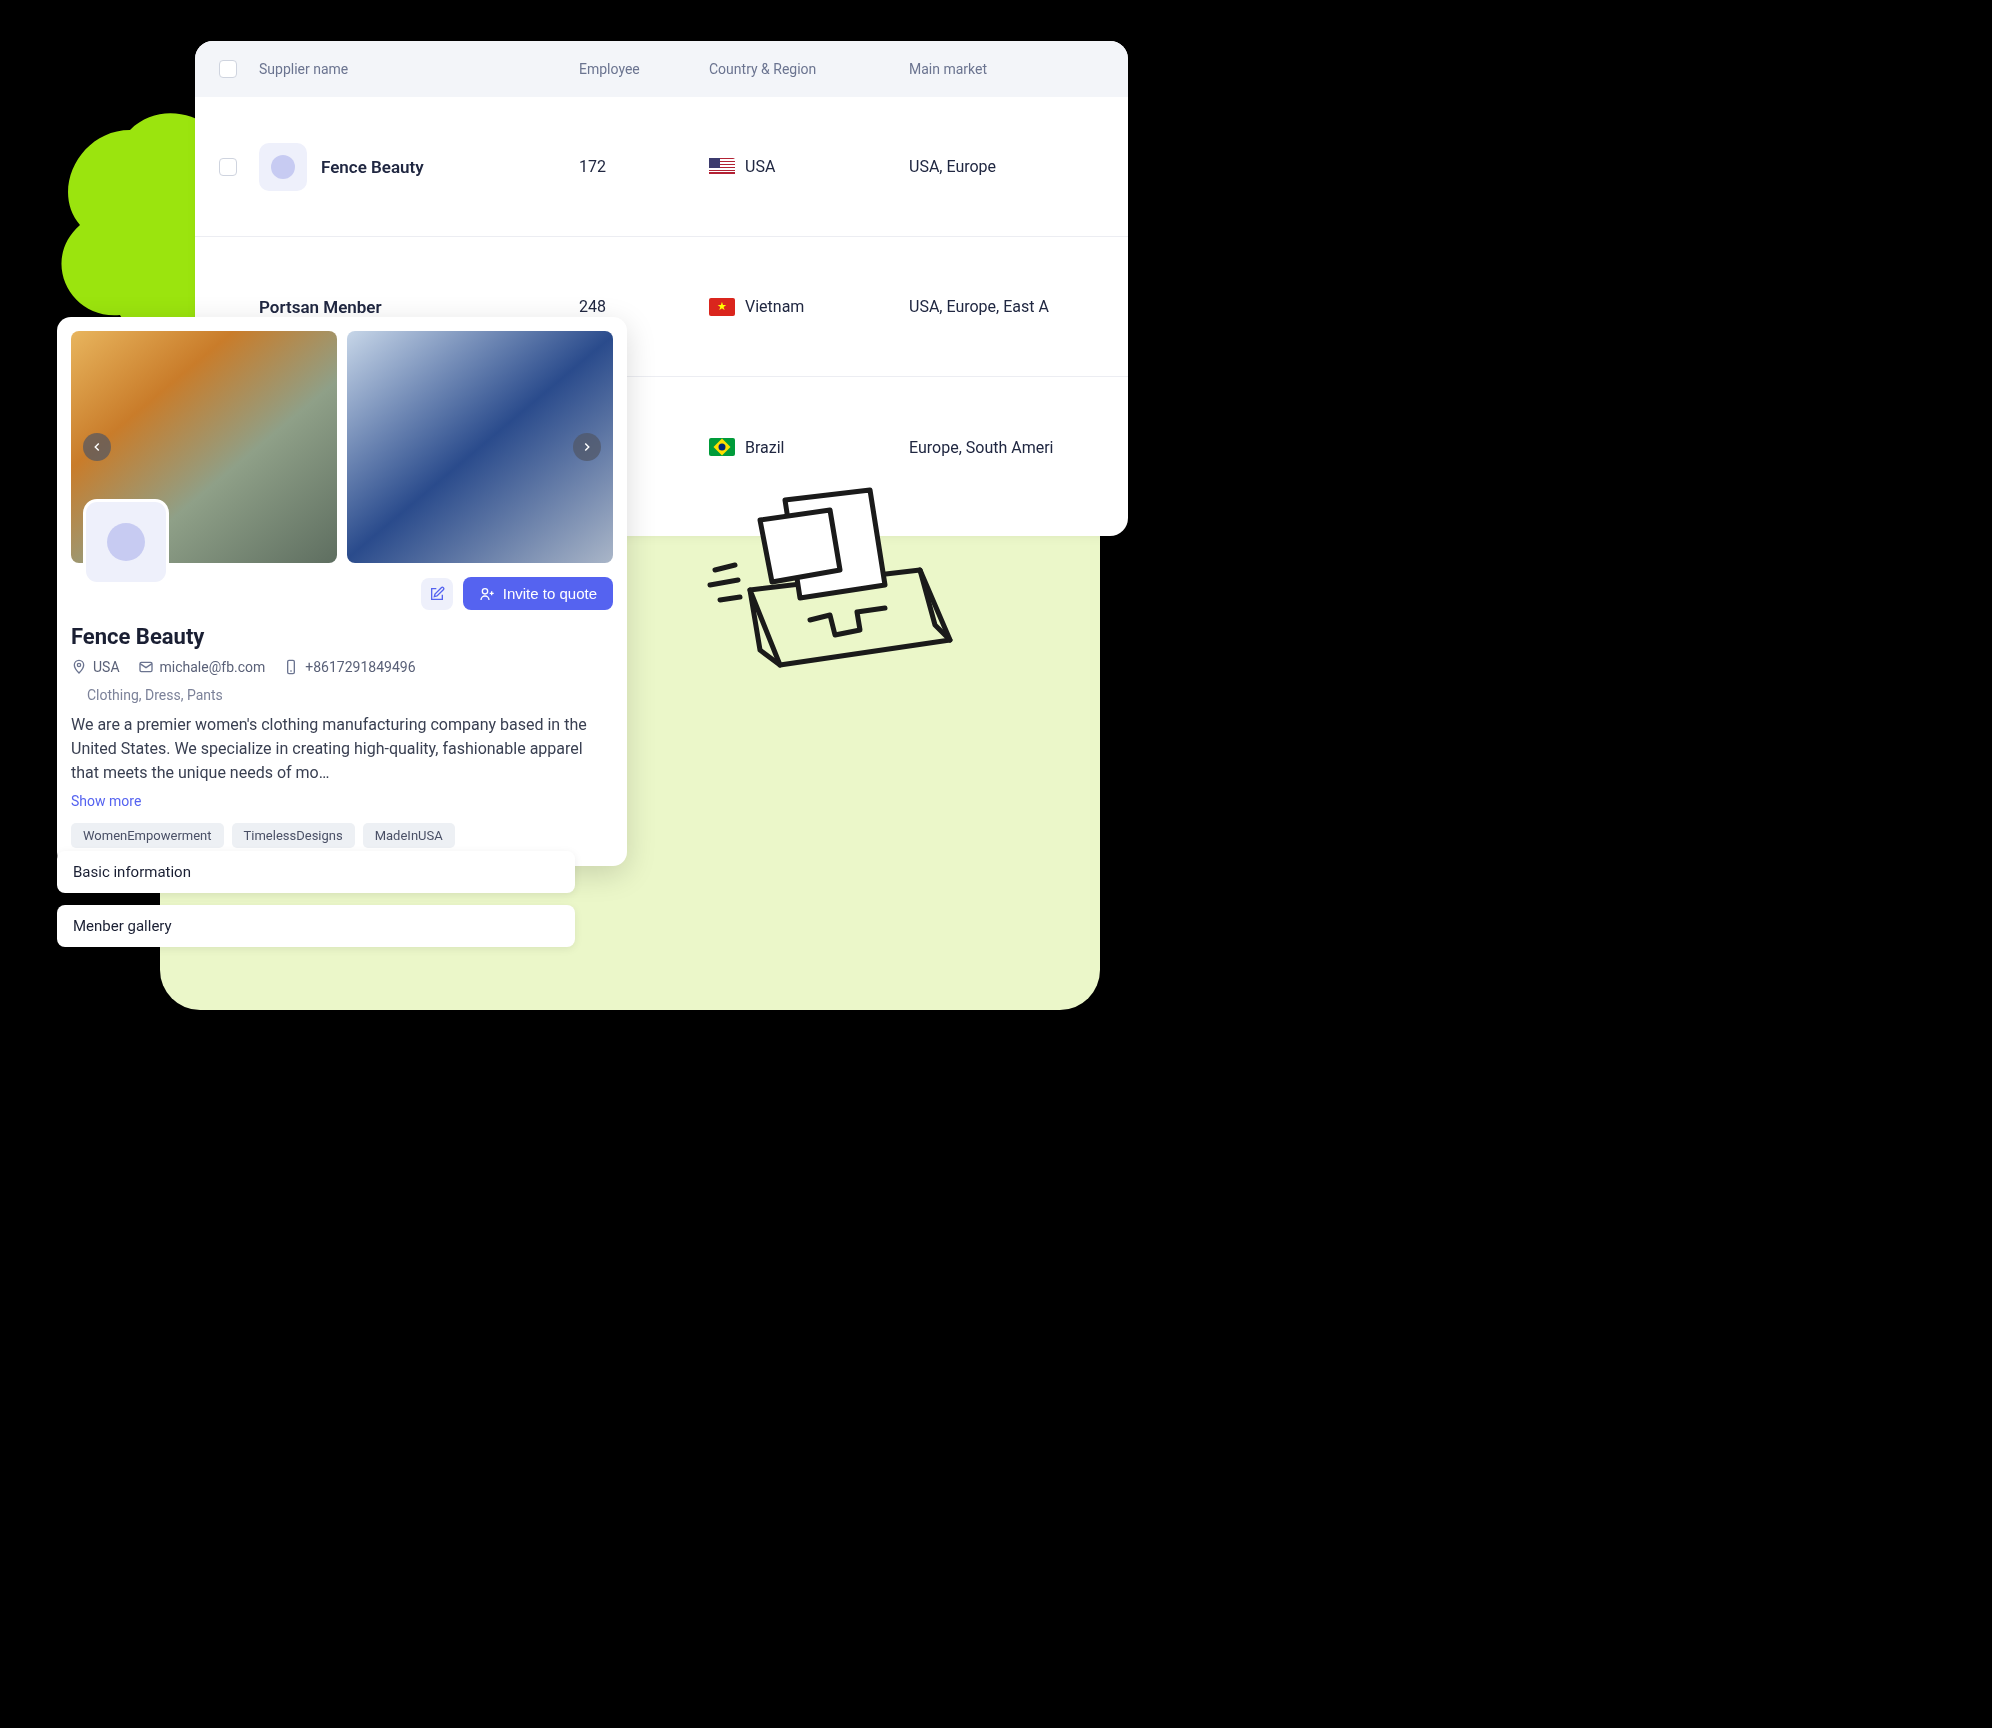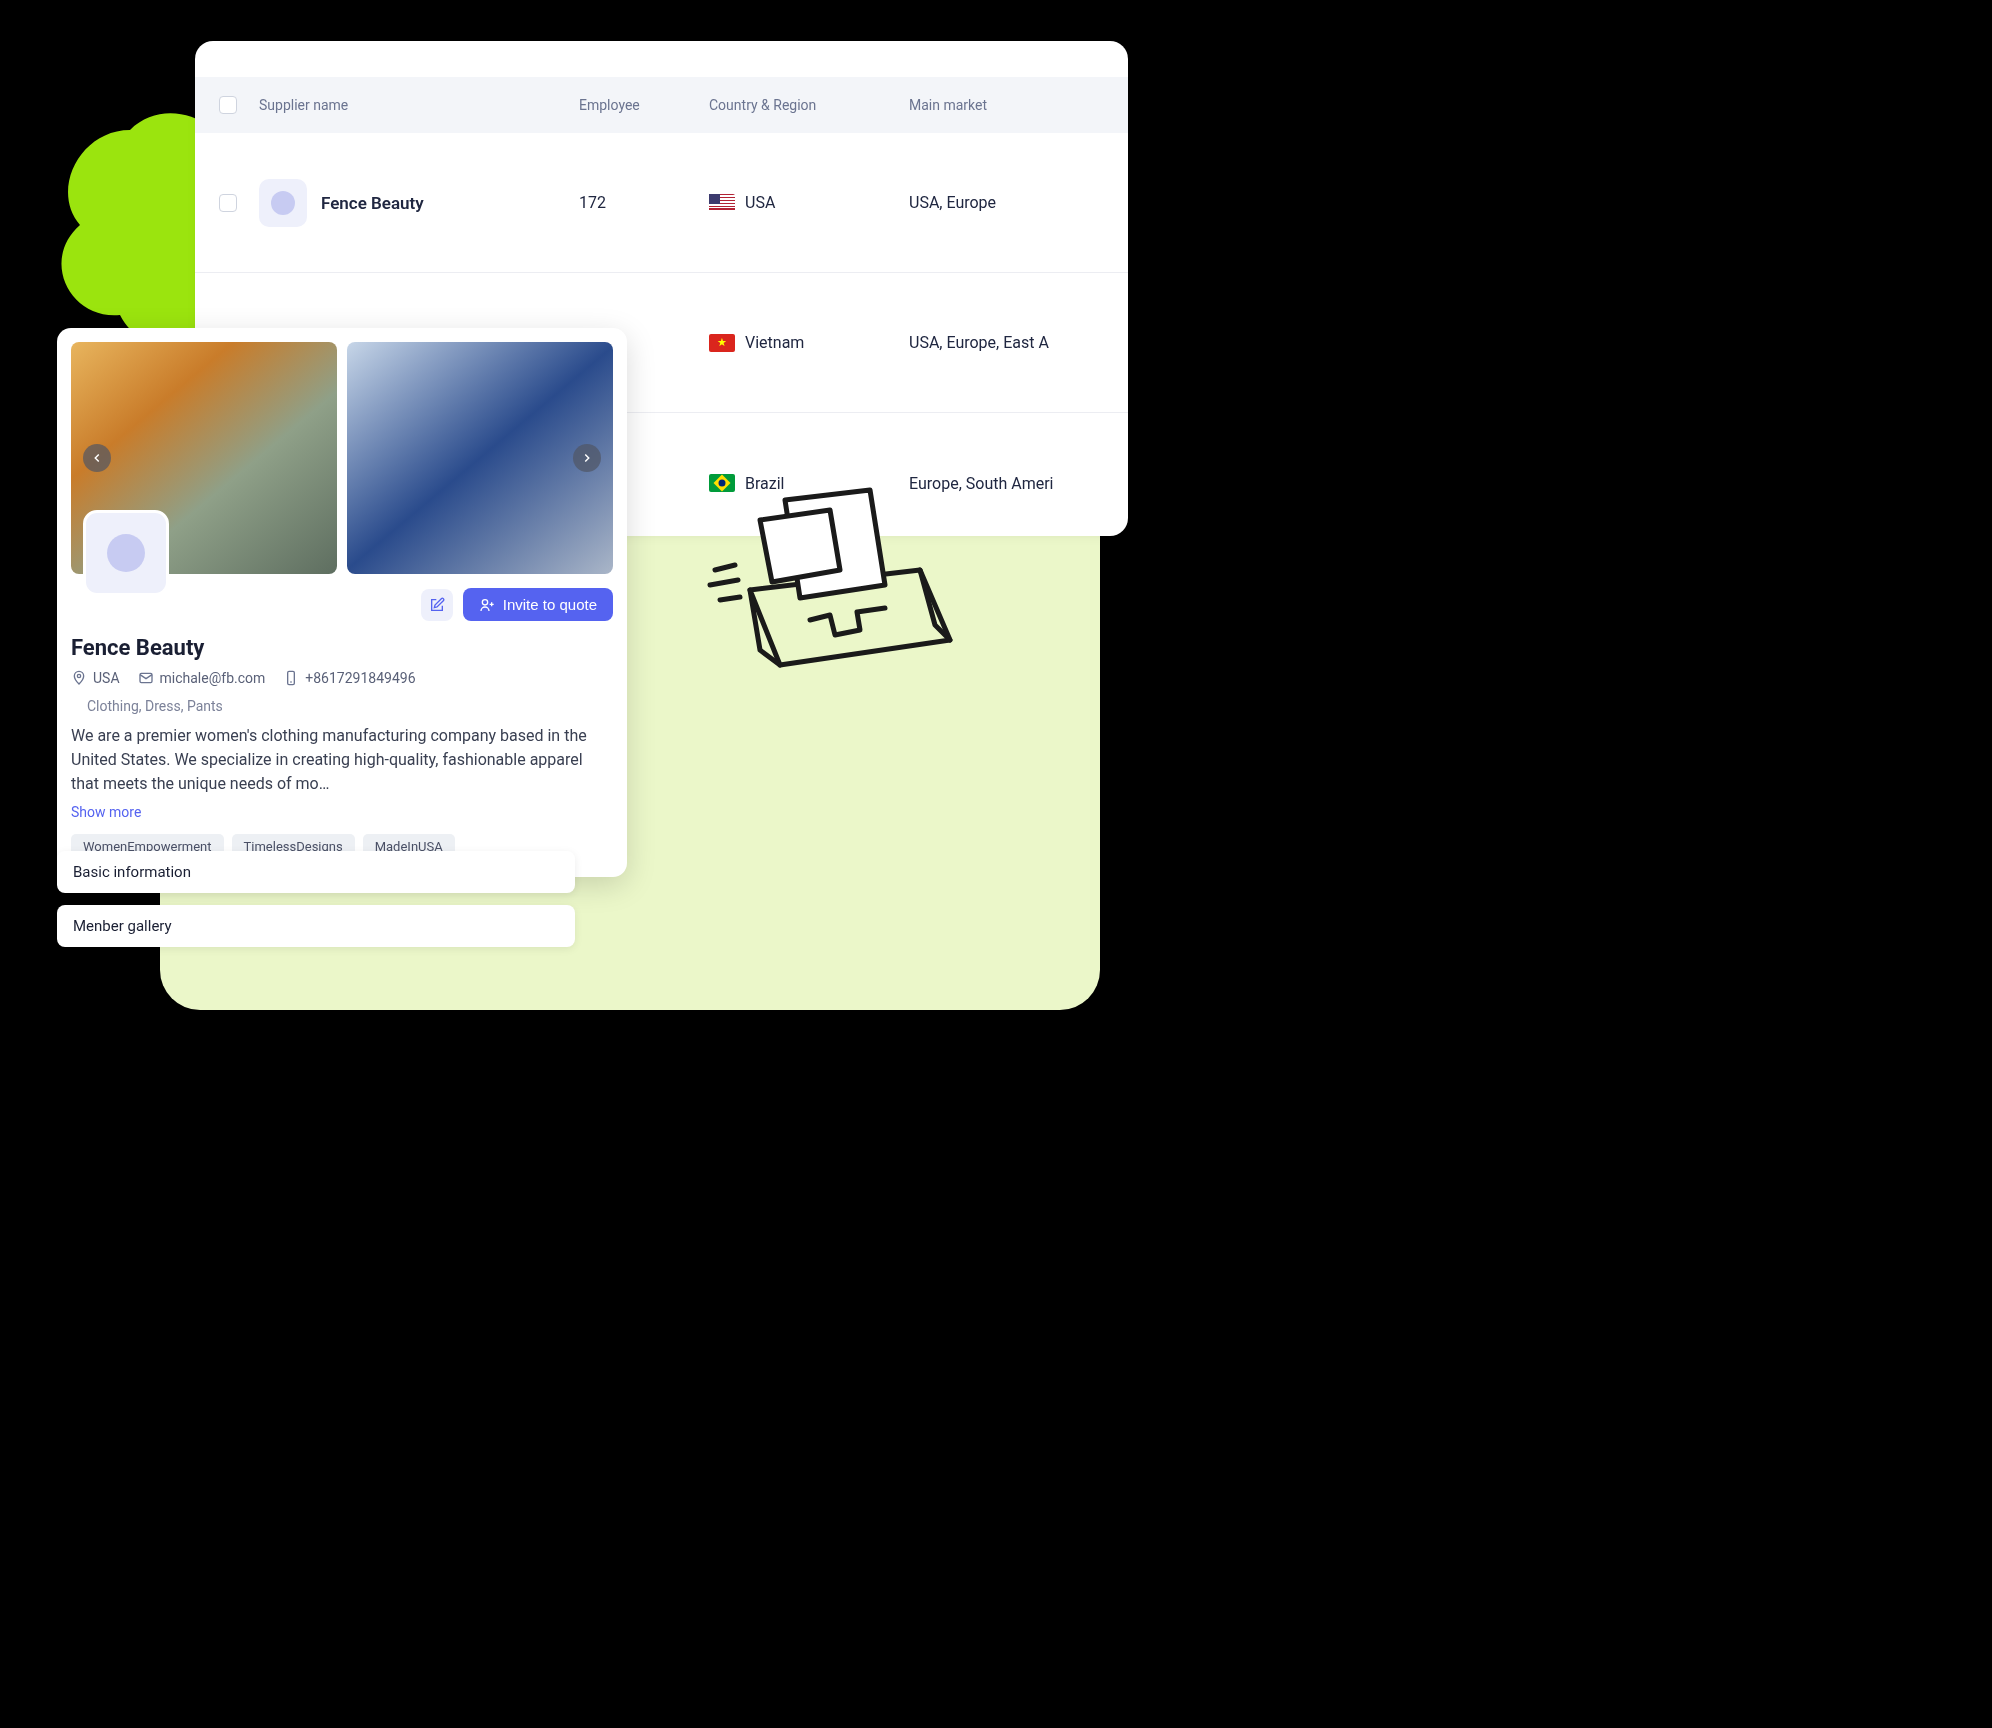--- a/index.html
+++ b/index.html
@@ -10,21 +10,21 @@
 .blob svg { width: 100%; height: 100%; }
 
 
 .yellow-panel { position: absolute; left: 160px; top: 490px; width: 940px; height: 520px; background: #ebf7c9; border-radius: 40px; z-index: 0; }
 
 
 .inbox-illo { position: absolute; left: 690px; top: 470px; width: 290px; height: 240px; z-index: 3; }
 
 
 .table-card { position: absolute; left: 195px; top: 41px; width: 933px; height: 495px; background: #fff; border-radius: 18px; z-index: 2; overflow: hidden; box-shadow: 0 2px 10px rgba(0,0,0,0.05); }
-.table-header { display: flex; align-items: center; background: #f3f5f9; height: 56px; padding: 0 24px; color: #6b7490; font-size: 14px; margin-top: 36px; }
+.table-header { display: flex; align-items: center; background: #f3f5f9; height: 56px; padding: 0 24px; color: #6b7490; font-size: 14px; }
 .col-check { width: 40px; display: flex; align-items: center; }
 .col-name { width: 320px; }
 .col-emp { width: 130px; }
 .col-country { width: 200px; }
 .col-market { flex: 1; }
 .checkbox { width: 18px; height: 18px; border: 1.5px solid #cfd4df; border-radius: 4px; background: #fff; }
 .table-row { display: flex; align-items: center; height: 140px; padding: 0 24px; border-bottom: 1px solid #ecedf2; font-size: 16px; color: #202741; }
 .supplier-cell { display: flex; align-items: center; gap: 14px; width: 320px; }
 .avatar { width: 48px; height: 48px; border-radius: 10px; background: #eef0fb; display: flex; align-items: center; justify-content: center; }
 .avatar-dot { width: 24px; height: 24px; border-radius: 50%; background: #c7cbf2; }
@@ -33,21 +33,21 @@
 .flag { width: 26px; height: 18px; border-radius: 2px; display: inline-block; }
 .flag-us { background: linear-gradient(to bottom, #b22234 0%, #b22234 8%, #fff 8%, #fff 16%, #b22234 16%, #b22234 24%, #fff 24%, #fff 32%, #b22234 32%, #b22234 40%, #fff 40%, #fff 48%, #b22234 48%, #b22234 56%, #fff 56%, #fff 64%, #b22234 64%, #b22234 72%, #fff 72%, #fff 80%, #b22234 80%, #b22234 88%, #fff 88%, #fff 100%); position: relative; }
 .flag-us::before { content:''; position:absolute; left:0; top:0; width:11px; height:10px; background:#3c3b6e; }
 .flag-vn { background: #da251d; position: relative; }
 .flag-vn::after { content:'★'; position:absolute; left:50%; top:50%; transform:translate(-50%,-55%); color:#ff0; font-size:11px; }
 .flag-br { background: #009b3a; position: relative; }
 .flag-br::before { content:''; position:absolute; left:50%; top:50%; transform:translate(-50%,-50%) rotate(45deg); width:12px; height:12px; background:#fedf00; }
 .flag-br::after { content:''; position:absolute; left:50%; top:50%; transform:translate(-50%,-50%); width:7px; height:7px; border-radius:50%; background:#002776; }
 
 
-.detail-card { position: absolute; left: 57px; top: 328px; width: 570px; background: #fff; border-radius: 14px; z-index: 5; box-shadow: 0 8px 30px rgba(0,0,0,0.15); padding: 14px 14px 0 14px; }
+.detail-card { position: absolute; left: 57px; top: 317px; width: 570px; background: #fff; border-radius: 14px; z-index: 5; box-shadow: 0 8px 30px rgba(0,0,0,0.15); padding: 14px 14px 0 14px; }
 .gallery { position: relative; display: flex; gap: 10px; height: 232px; }
 .gallery-img { flex: 1; border-radius: 8px; background: #d0d3da; position: relative; overflow: hidden; }
 .gallery-img.img1 { background: linear-gradient(140deg,#e8b55e 0%, #c97c2a 30%, #8fa088 60%, #5e6e60 100%); }
 .gallery-img.img2 { background: linear-gradient(140deg,#c7d6e8 0%, #2a4b8c 50%, #aab6c8 100%); }
 .nav-btn { position: absolute; top: 50%; transform: translateY(-50%); width: 28px; height: 28px; border-radius: 50%; background: rgba(80,86,100,0.7); display: flex; align-items: center; justify-content: center; cursor: pointer; z-index: 2; }
 .nav-left { left: 12px; }
 .nav-right { right: 12px; }
 .nav-btn svg { width: 14px; height: 14px; }
 .big-avatar { position: absolute; left: 12px; bottom: -22px; width: 86px; height: 86px; border-radius: 14px; background: #eef0fb; display:flex; align-items:center; justify-content:center; border: 3px solid #fff; z-index:3; }
 .big-avatar .dot { width: 38px; height: 38px; border-radius:50%; background:#c7cbf2; }

